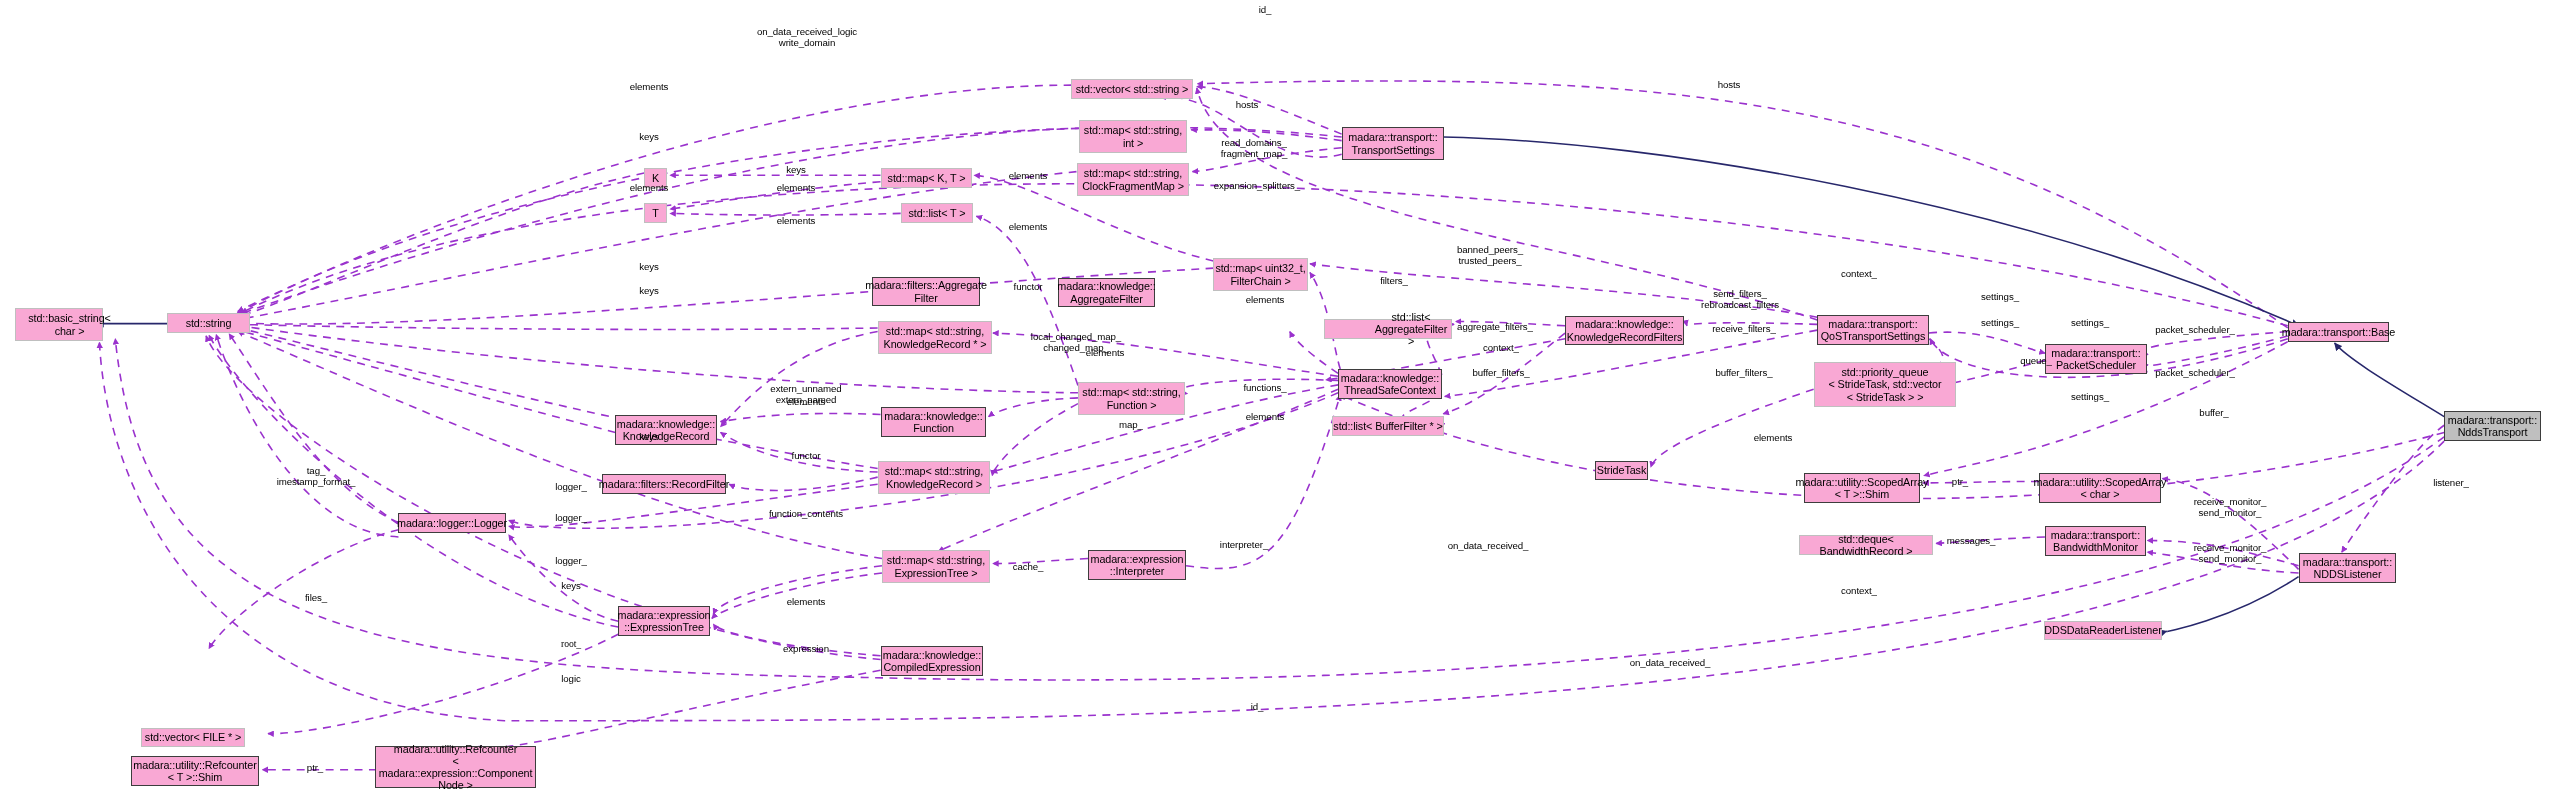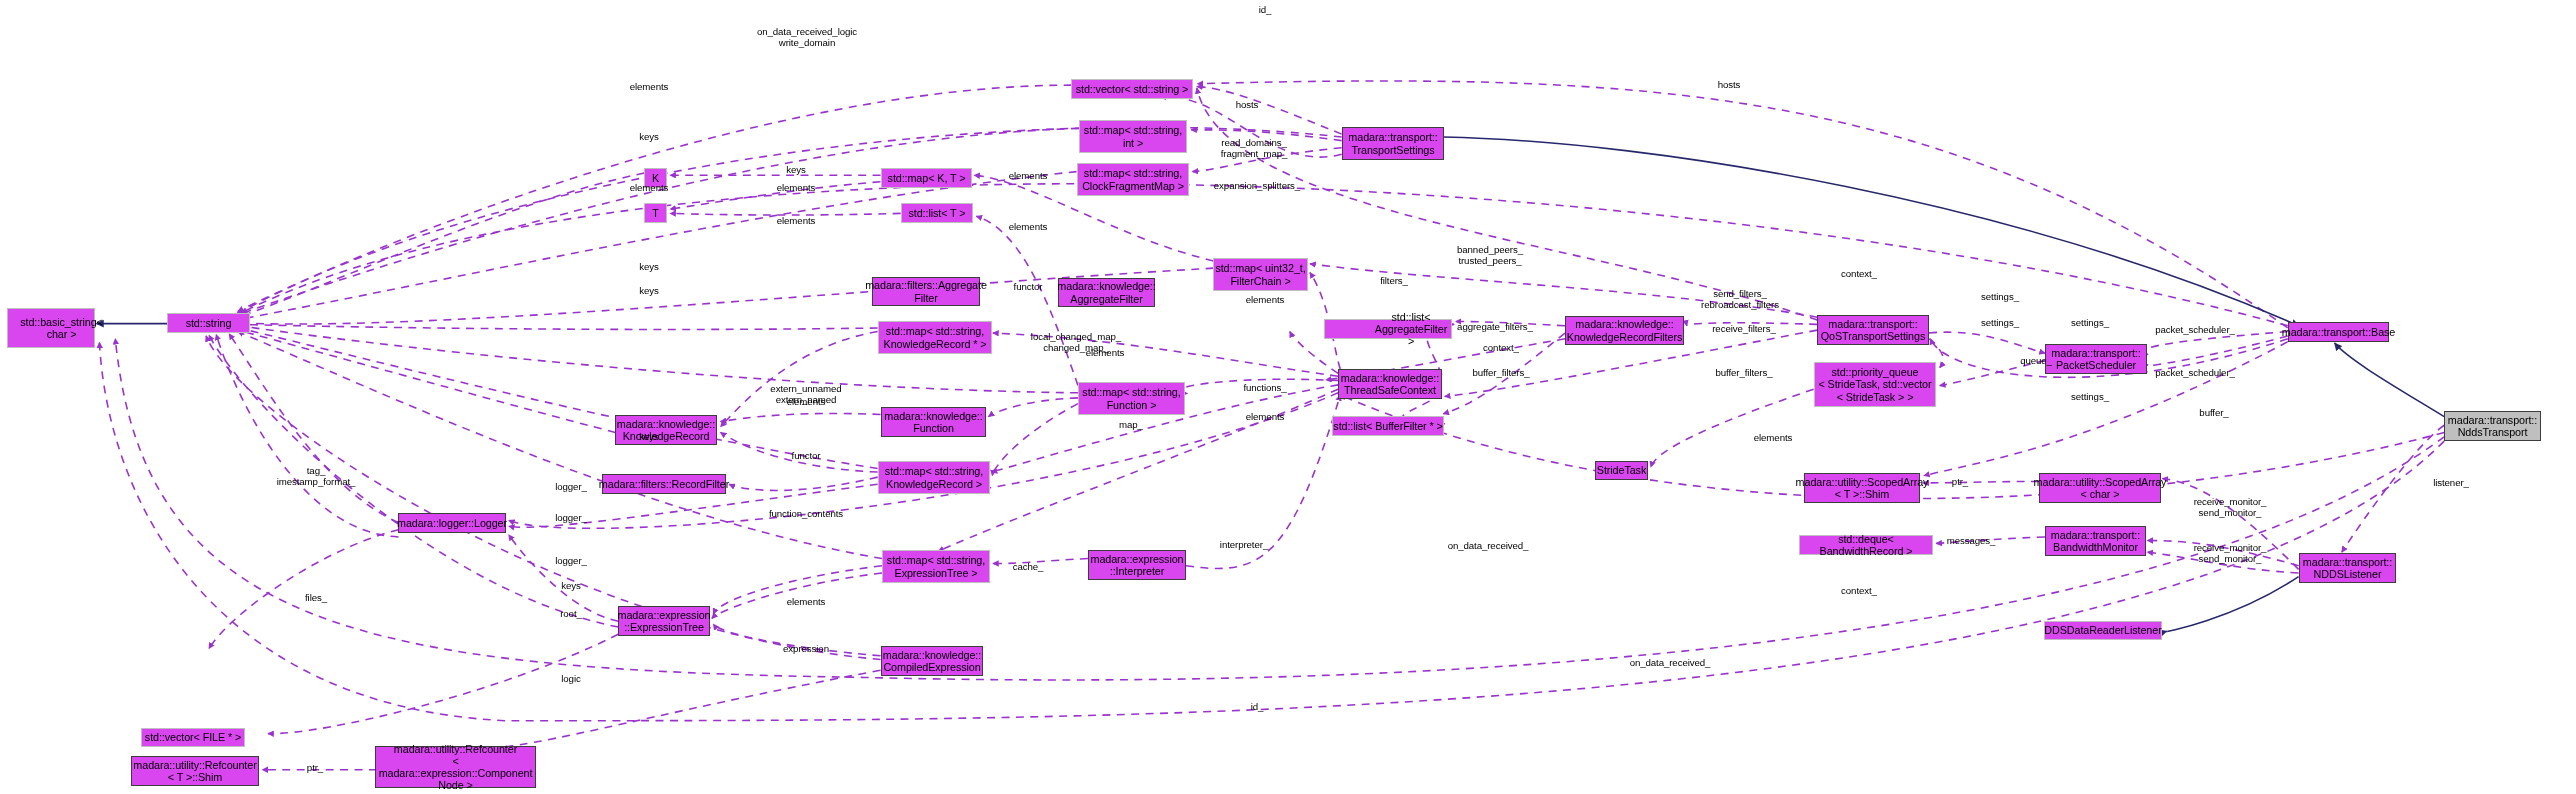--- a/index.html
+++ b/index.html
@@ -26,21 +26,21 @@
   }
   .node {
     position: absolute;
     box-sizing: border-box;
     display: flex;
     align-items: center;
     justify-content: center;
     text-align: center;
     line-height: 1.12;
     white-space: pre-line;
-    background: #d946ef;
+    background: #f9a8d4;
     color: #000000;
     letter-spacing: -0.1px;
   }
   
   .node.tmpl {
     border: 0.7px solid #bfbfbf;
     font-size: 10.8px;
   }
   
   .node.cls {
@@ -170,21 +170,21 @@
 
     <g stroke="#27276b" stroke-width="2.2" fill="none" marker-end="url(#ih)">
       <path d="M232 449 L 134 449"></path>
       <path d="M2003 190 C 2300 196, 2800 280, 3190 452"></path>
       <path d="M3392 578 C 3330 540, 3260 500, 3240 476"></path>
       <path d="M3190 800 C 3100 860, 3000 878, 3007 876"></path>
     </g>
   </svg>
 
   <div id="node-host">
-      <div class="node tmpl" style="left: 7px; top: 308px; width: 88px; height: 40px; padding-left: 21px;">std::basic_string&lt;
+      <div class="node tmpl" style="left: 15px; top: 308px; width: 88px; height: 33px; padding-left: 21px;">std::basic_string&lt;
 char &gt;</div>
       <div class="node tmpl" style="left: 167px; top: 313px; width: 83px; height: 20px;">std::string</div>
       <div class="node tmpl" style="left: 644px; top: 168px; width: 23px; height: 20px;">K</div>
       <div class="node tmpl" style="left: 644px; top: 203px; width: 23px; height: 20px;">T</div>
       <div class="node tmpl" style="left: 881px; top: 168px; width: 91px; height: 20px;">std::map&lt; K, T &gt;</div>
       <div class="node tmpl" style="left: 901px; top: 203px; width: 72px; height: 20px;">std::list&lt; T &gt;</div>
       <div class="node tmpl" style="left: 1071px; top: 79px; width: 122px; height: 20px;">std::vector&lt; std::string &gt;</div>
       <div class="node tmpl" style="left: 1079px; top: 120px; width: 108px; height: 33px;">std::map&lt; std::string,
 int &gt;</div>
       <div class="node tmpl" style="left: 1077px; top: 163px; width: 112px; height: 33px;">std::map&lt; std::string,
@@ -211,21 +211,21 @@
       <div class="node cls" style="left: 881px; top: 407px; width: 105px; height: 30px;">madara::knowledge::
 Function</div>
       <div class="node tmpl" style="left: 878px; top: 461px; width: 112px; height: 33px;">std::map&lt; std::string,
 KnowledgeRecord &gt;</div>
       <div class="node tmpl" style="left: 1078px; top: 382px; width: 107px; height: 33px;">std::map&lt; std::string,
 Function &gt;</div>
       <div class="node cls" style="left: 1338px; top: 369px; width: 104px; height: 30px;">madara::knowledge::
 ThreadSafeContext</div>
       <div class="node tmpl" style="left: 1332px; top: 416px; width: 112px; height: 20px;">std::list&lt; BufferFilter * &gt;</div>
       <div class="node cls" style="left: 1595px; top: 461px; width: 53px; height: 19px;">StrideTask</div>
-      <div class="node tmpl" style="left: 1814px; top: 362px; width: 122px; height: 45px;">std::priority_queue
+      <div class="node tmpl" style="left: 1814px; top: 362px; width: 142px; height: 45px;">std::priority_queue
 &lt; StrideTask, std::vector
 &lt; StrideTask &gt; &gt;</div>
       <div class="node cls" style="left: 2045px; top: 344px; width: 102px; height: 30px;">madara::transport::
 PacketScheduler</div>
       <div class="node cls" style="left: 1804px; top: 473px; width: 116px; height: 30px;">madara::utility::ScopedArray
 &lt; T &gt;::Shim</div>
       <div class="node cls" style="left: 2039px; top: 473px; width: 122px; height: 30px;">madara::utility::ScopedArray
 &lt; char &gt;</div>
       <div class="node tmpl" style="left: 1799px; top: 535px; width: 134px; height: 20px;">std::deque&lt; BandwidthRecord &gt;</div>
       <div class="node cls" style="left: 2045px; top: 526px; width: 101px; height: 30px;">madara::transport::
@@ -316,21 +316,21 @@
       <div class="edge-label" style="left: 1971px; top: 535px;">messages_</div>
       <div class="edge-label" style="left: 2230px; top: 542px;">receive_monitor_
 send_monitor_</div>
       <div class="edge-label" style="left: 571px; top: 580px;">keys</div>
       <div class="edge-label" style="left: 1028px; top: 561px;">cache_</div>
       <div class="edge-label" style="left: 1244px; top: 539px;">interpreter_</div>
       <div class="edge-label" style="left: 1488px; top: 540px;">on_data_received_</div>
       <div class="edge-label" style="left: 1859px; top: 585px;">context_</div>
       <div class="edge-label" style="left: 316px; top: 592px;">files_</div>
       <div class="edge-label" style="left: 806px; top: 596px;">elements</div>
-      <div class="edge-label" style="left: 571px; top: 608px;">root_</div>
+      <div class="edge-label" style="left: 571px; top: 638px; font-family: Liberation Serif, serif;">root_</div>
       <div class="edge-label" style="left: 806px; top: 643px;">expression</div>
       <div class="edge-label" style="left: 571px; top: 673px;">logic</div>
       <div class="edge-label" style="left: 1670px; top: 657px;">on_data_received_</div>
       <div class="edge-label" style="left: 1257px; top: 701px;">id_</div>
       <div class="edge-label" style="left: 315px; top: 762px;">ptr_</div>
     </div>
 </div>
 
 
 </body></html>

